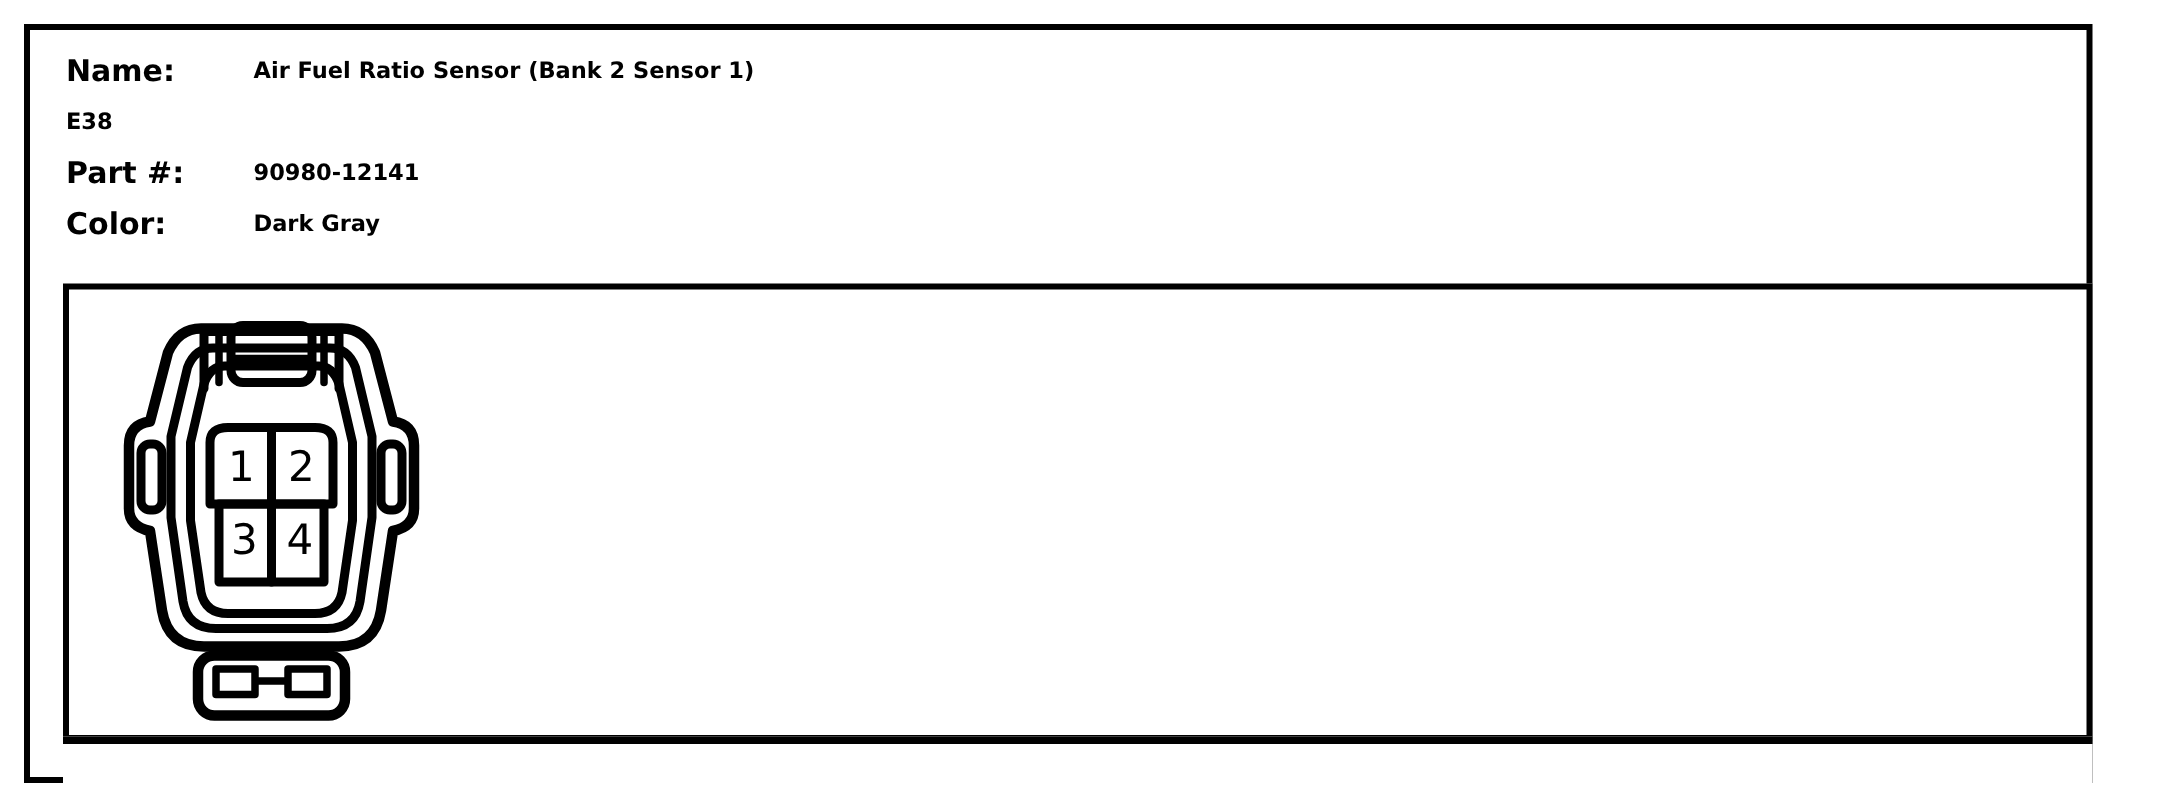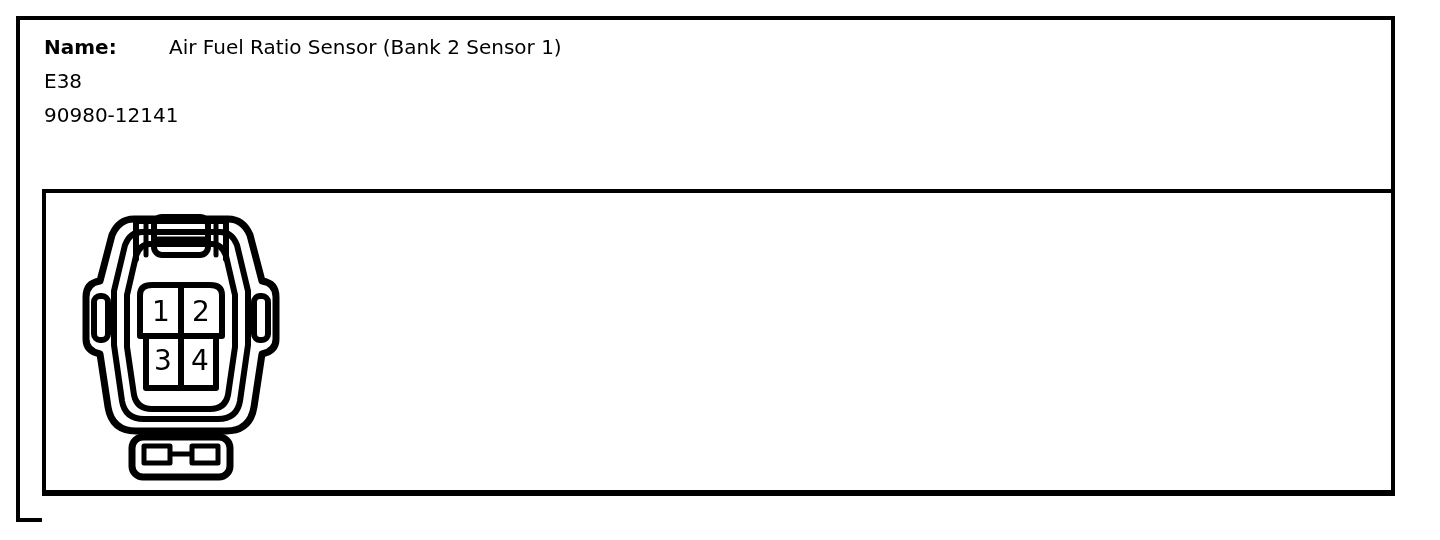--- a/index.html
+++ b/index.html
@@ -49,22 +49,22 @@
   }
   .spec-label {
     width: 125px;
     flex: 0 0 125px;
     font-weight: bold;
     font-size: 20px;
     letter-spacing: 0px;
     white-space: nowrap;
   }
   .spec-value {
-    font-weight: normal;
-    font-size: 20px;
+    font-weight: bold;
+    font-size: 15px;
     white-space: nowrap;
   }
 
   
   .diagram-panel {
     position: absolute;
     left: 22px;
     top: 169px;
     width: 1353px;
     height: 305px;
@@ -118,23 +118,28 @@
       <div class="spec-row">
         <span class="spec-label">Name:</span>
         <span class="spec-value">Air Fuel Ratio Sensor (Bank 2 Sensor 1)</span>
       </div>
 
       <div class="spec-row">
         <span class="spec-value">E38</span>
       </div>
 
       <div class="spec-row">
+        <span class="spec-label">Part #:</span>
         <span class="spec-value">90980-12141</span>
       </div>
 
+      <div class="spec-row">
+        <span class="spec-label">Color:</span>
+        <span class="spec-value">Dark Gray</span>
+      </div>
 
     </div>
 
     <div class="diagram-panel">
 
       <div class="connector-wrap">
         <svg class="connector-svg" viewBox="0 0 250 290" xmlns="http://www.w3.org/2000/svg">
 
           <g fill="none" stroke="#000000" stroke-linejoin="round" stroke-linecap="round">
 

